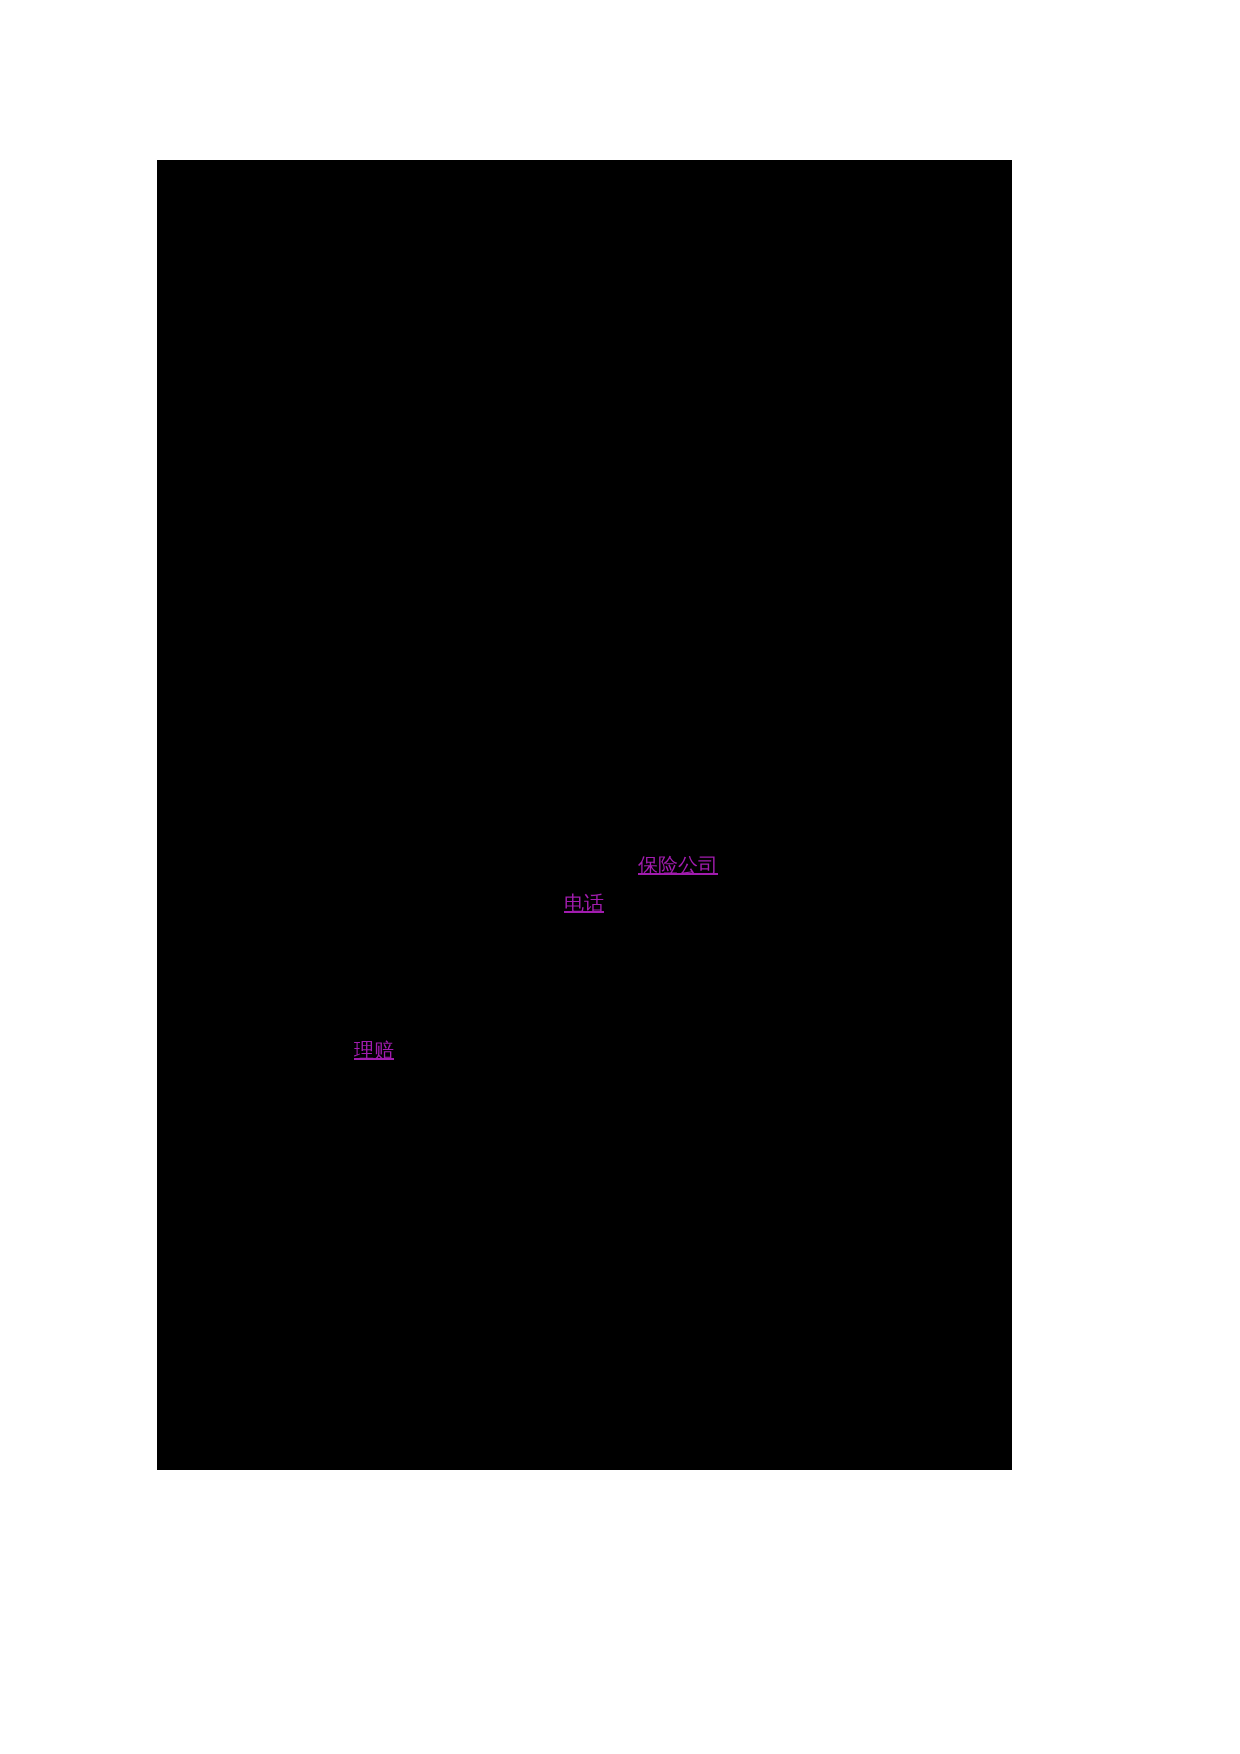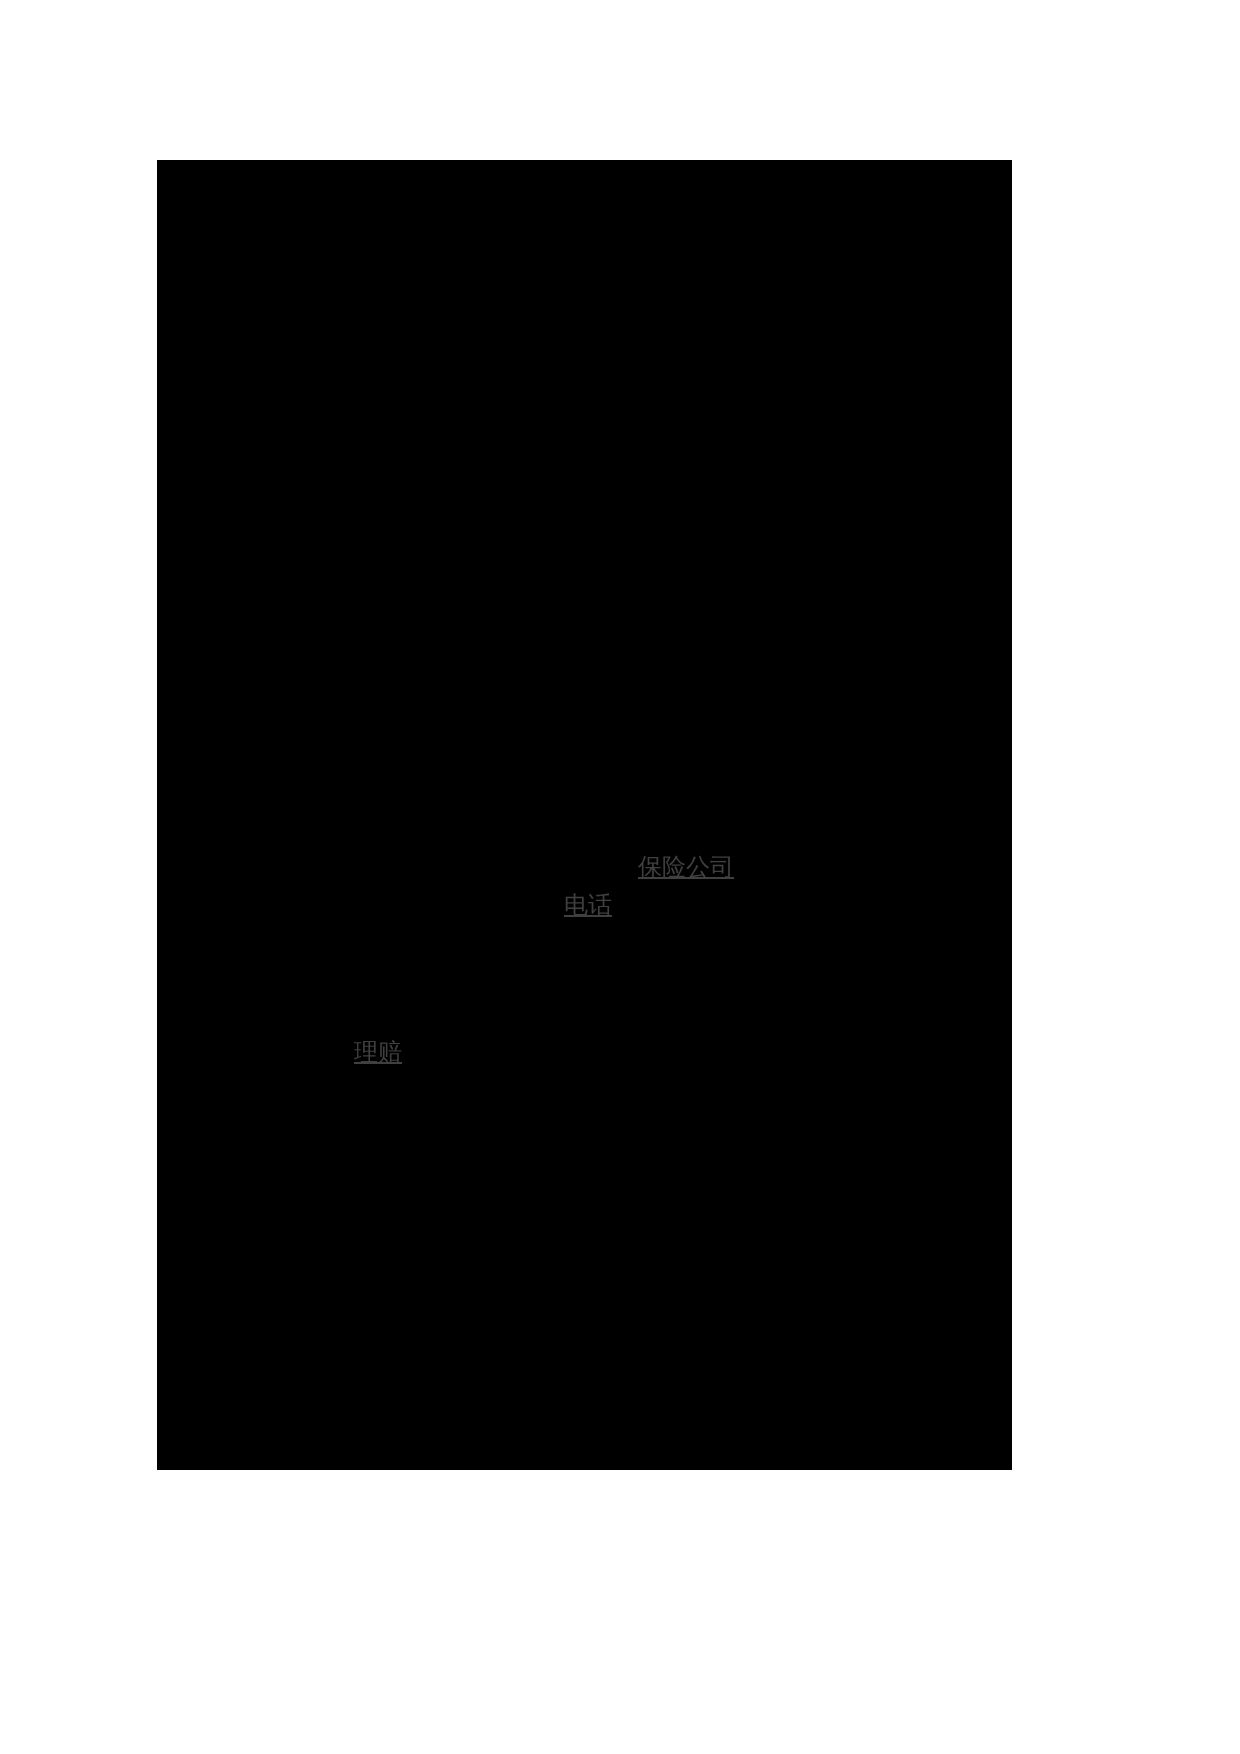--- a/index.html
+++ b/index.html
@@ -18,23 +18,23 @@
   #redacted-page {
     position: absolute;
     left: 157px;
     top: 160px;
     width: 855px;
     height: 1310px;
     background: #000000;
   }
   .doc-link {
     position: absolute;
-    color: #404040;
+    color: #a21caf;
     text-decoration: underline;
-    font-size: 24px;
+    font-size: 20px;
     line-height: 1;
     white-space: nowrap;
     font-family: "DejaVu Sans", sans-serif;
     cursor: pointer;
   }
   #link-insurance-company {
     left: 638px;
     top: 855px;
   }
   #link-phone {

